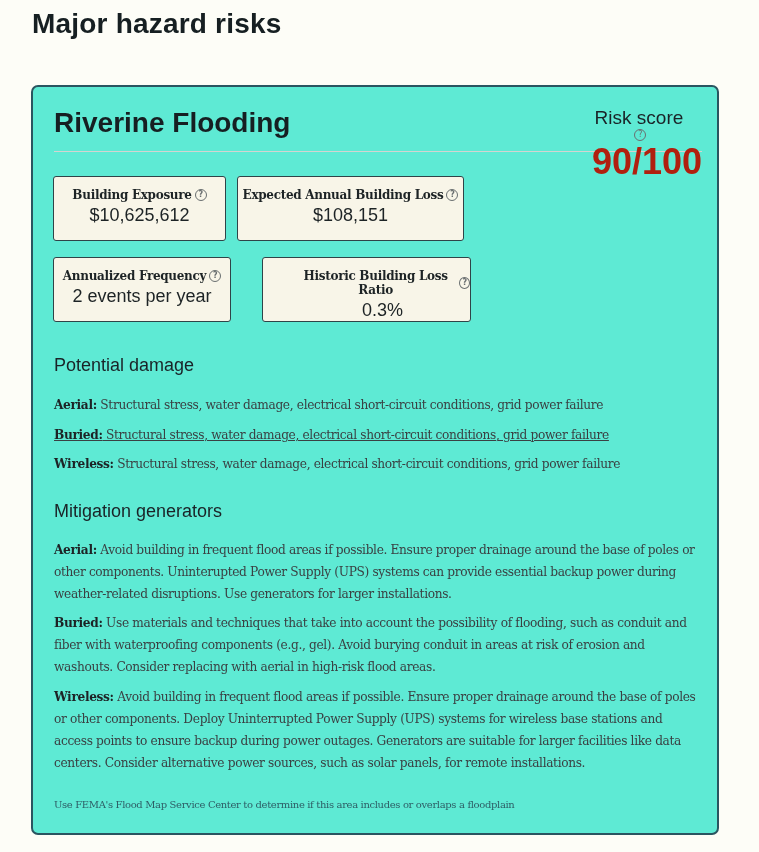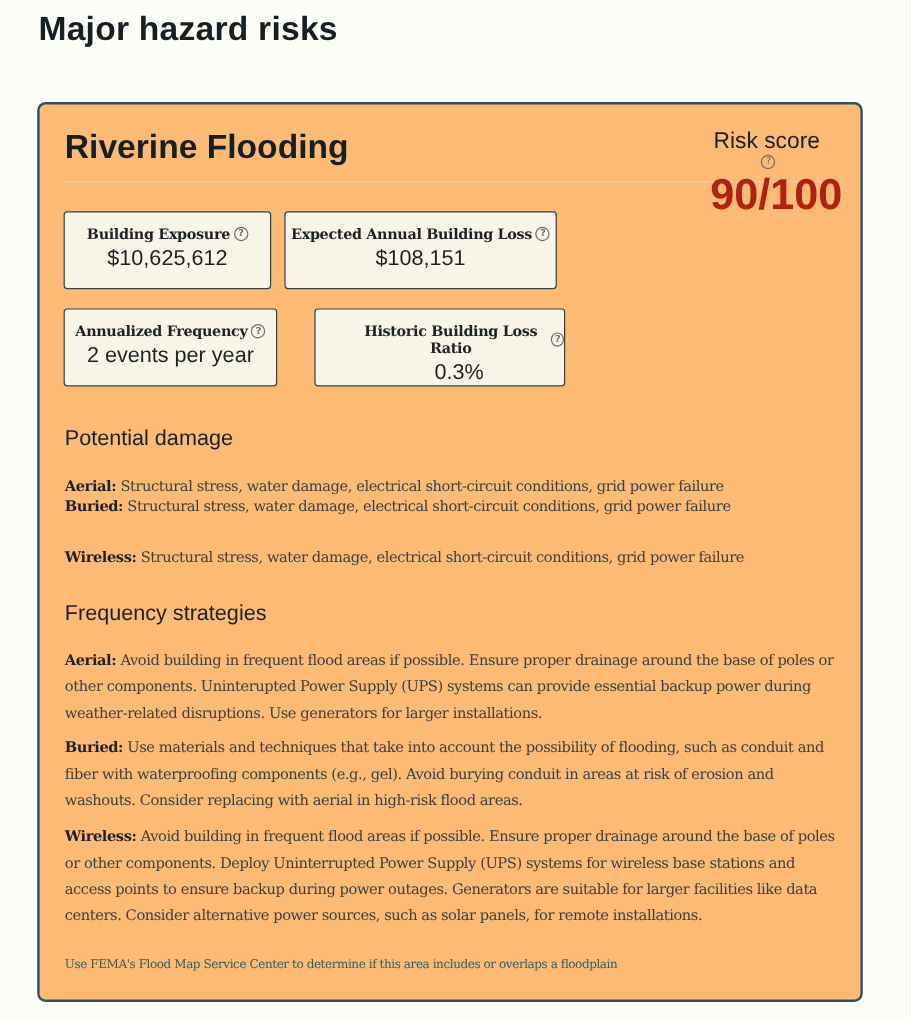--- a/index.html
+++ b/index.html
@@ -12,21 +12,21 @@
   }
   .page-title {
     position: absolute; left: 32px; top: 8px;
     font-size: 28px; font-weight: bold; letter-spacing: 0.2px;
     color: #161f22;
   }
   .card {
     position: absolute; left: 31px; top: 85px;
     width: 688px; height: 750px;
     border: 2px solid #2a5560; border-radius: 7px;
-    background: #fdba74;
+    background: #5eead4;
     box-sizing: border-box;
   }
   .card-header {
     position: absolute; left: 21px; top: 18px; width: 648px; height: 46px;
     border-bottom: 1px solid #d4d4d0;
   }
   .hazard-name {
     position: absolute; left: 0; top: 2px;
     font-size: 28px; font-weight: bold; color: #161f22;
   }
@@ -107,22 +107,22 @@
   <div class="metric" style="left:229px; top:170px; width:209px; height:65px;padding-left:32px;">
     <div class="metric-label">
         <span>Historic Building Loss Ratio</span>
         <span class="help-icon">?</span>
       </div>
     <div class="metric-value">0.3%</div>
   </div>
 
   <div class="section-title" style="top:268px;">Potential damage</div>
   <div class="para" style="top:307px;"><b>Aerial:</b><span> Structural stress, water damage, electrical short-circuit conditions, grid power failure</span></div>
-  <div class="para" style="top:324px;"><b>Buried:</b><span> Structural stress, water damage, electrical short-circuit conditions, grid power failure</span></div>
+  <div class="para" style="top:337px;text-decoration:underline;"><b>Buried:</b><span> Structural stress, water damage, electrical short-circuit conditions, grid power failure</span></div>
   <div class="para" style="top:366px;"><b>Wireless:</b><span> Structural stress, water damage, electrical short-circuit conditions, grid power failure</span></div>
 
-  <div class="section-title" style="top:414px;">Frequency strategies</div>
+  <div class="section-title" style="top:414px;">Mitigation generators</div>
   <div class="para" style="top:452px;"><b>Aerial:</b><span> Avoid building in frequent flood areas if possible. Ensure proper drainage around the base of poles or other components. Uninterupted Power Supply (UPS) systems can provide essential backup power during weather-related disruptions. Use generators for larger installations.</span></div>
   <div class="para" style="top:525px;"><b>Buried:</b><span> Use materials and techniques that take into account the possibility of flooding, such as conduit and fiber with waterproofing components (e.g., gel). Avoid burying conduit in areas at risk of erosion and washouts. Consider replacing with aerial in high-risk flood areas.</span></div>
   <div class="para" style="top:599px;"><b>Wireless:</b><span> Avoid building in frequent flood areas if possible. Ensure proper drainage around the base of poles or other components. Deploy Uninterrupted Power Supply (UPS) systems for wireless base stations and access points to ensure backup during power outages. Generators are suitable for larger facilities like data centers. Consider alternative power sources, such as solar panels, for remote installations.</span></div>
 
   <a class="fema-link">Use FEMA's Flood Map Service Center to determine if this area includes or overlaps a floodplain</a>
 </div>
 
 </body></html>

